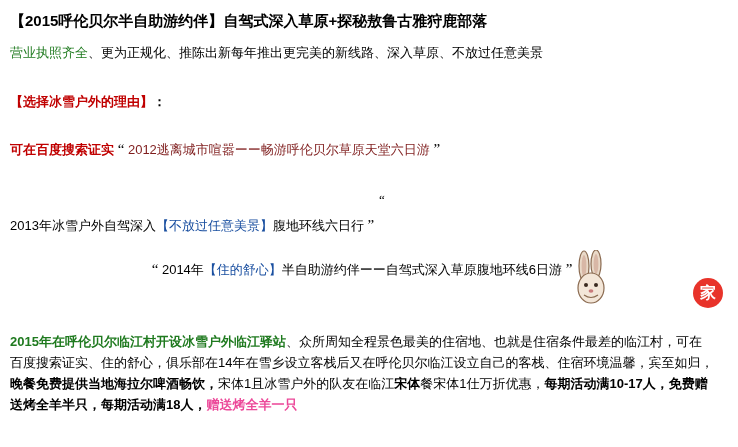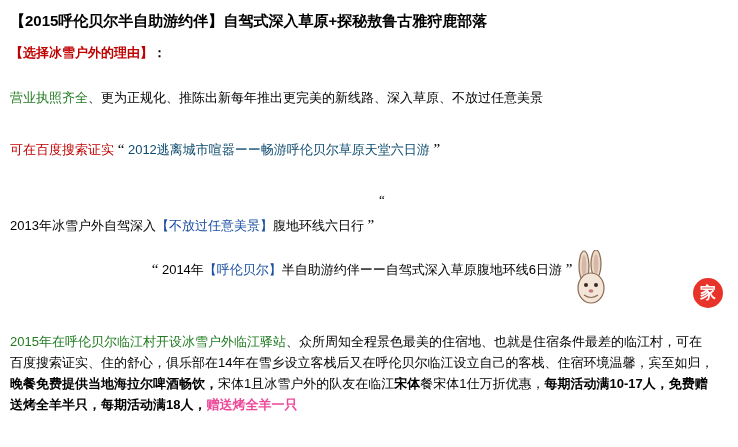--- a/index.html
+++ b/index.html
@@ -58,24 +58,24 @@
   }
   .para-license .rest {
     color: #000000;
   }
   .para-search {
     font-size: 13px;
     margin-bottom: 30px;
   }
   .para-search .bold-red {
     color: #c00000;
-    font-weight: normal;
+    font-weight: bold;
   }
   .para-search .quote-text {
-    color: #0c4a6e;
+    color: #7f1d1d;
   }
   .quote-mark {
     font-family: "Liberation Serif", serif;
     font-size: 15px;
   }
   .centered-quote-1 {
     text-align: center;
     color: #000000;
     font-size: 13px;
     margin-top: 6px;
@@ -101,21 +101,21 @@
     color: #1a4fa0;
   }
   .body-para {
     font-size: 13px;
     line-height: 1.62;
     color: #000000;
     margin-top: 4px;
   }
   .body-para .green-bold {
     color: #1f7a1f;
-    font-weight: normal;
+    font-weight: bold;
   }
   .body-para .bold {
     font-weight: bold;
   }
   .body-para .red-bold {
     color: #ec4899;
     font-weight: bold;
   }
   .watermark {
     position: absolute;
@@ -173,45 +173,45 @@
 </style>
 </head>
 <body>
 
 <div class="page">
 
   <div class="line title">
     <span>【2015呼伦贝尔半自助游约伴】</span><span class="black">自驾式深入草原+探秘敖鲁古雅狩鹿部落</span>
   </div>
 
+  <div class="line para-license">
+    <span class="green">营业执照齐全</span><span class="rest">、更为正规化、推陈出新每年推出更完美的新线路、深入草原、不放过任意美景</span>
+  </div>
+
   <div class="line reason">
     <span class="bracket">【选择冰雪户外的理由】</span><span class="colon">：</span>
-  </div>
-
-  <div class="line para-license">
-    <span class="green">营业执照齐全</span><span class="rest">、更为正规化、推陈出新每年推出更完美的新线路、深入草原、不放过任意美景</span>
   </div>
 
   <div class="line para-search">
     <span class="bold-red">可在百度搜索证实</span>
     <span class="quote-mark">“</span>
     <span class="quote-text">2012逃离城市喧嚣ーー畅游呼伦贝尔草原天堂六日游</span>
     <span class="quote-mark">”</span>
   </div>
 
   <div class="line centered-quote-1 quote-mark">“</div>
 
   <div class="line para-2013">
     <span>2013年冰雪户外自驾深入</span><span class="blue">【不放过任意美景】</span><span>腹地环线六日行</span>
     <span class="quote-mark">”</span>
   </div>
 
   <div class="line para-2014">
     <span class="quote-mark">“</span>
-    <span>2014年</span><span class="blue">【呼伦贝尔】</span><span>半自助游约伴ーー自驾式深入草原腹地环线6日游</span>
+    <span>2014年</span><span class="blue">【住的舒心】</span><span>半自助游约伴ーー自驾式深入草原腹地环线6日游</span>
     <span class="quote-mark">”</span>
   </div>
 
   <div class="body-para">
     <span class="green-bold">2015年在呼伦贝尔临江村开设冰雪户外临江驿站</span><span>、众所周知全程景色最美的住宿地、也就是住宿条件最差的临江村，可在百度搜索证实、住的舒心，俱乐部在14年在雪乡设立客栈后又在呼伦贝尔临江设立自己的客栈、住宿环境温馨，宾至如归，</span><span class="bold">晚餐免费提供当地海拉尔啤酒畅饮，</span><span>宋体1且冰雪户外的队友在临江</span><span class="bold">宋体</span><span>餐宋体1仕万折优惠，</span><span class="bold">每期活动满10-17人，免费赠送烤全羊半只，每期活动满18人，</span><span class="red-bold">赠送烤全羊一只</span>
   </div>
 
   <div class="watermark">
     <svg class="wm-bunny" viewBox="0 0 48 56">
       <ellipse cx="16" cy="16" rx="5" ry="15" fill="#e9d9c8" stroke="#8a6a50" stroke-width="1.2"></ellipse>

